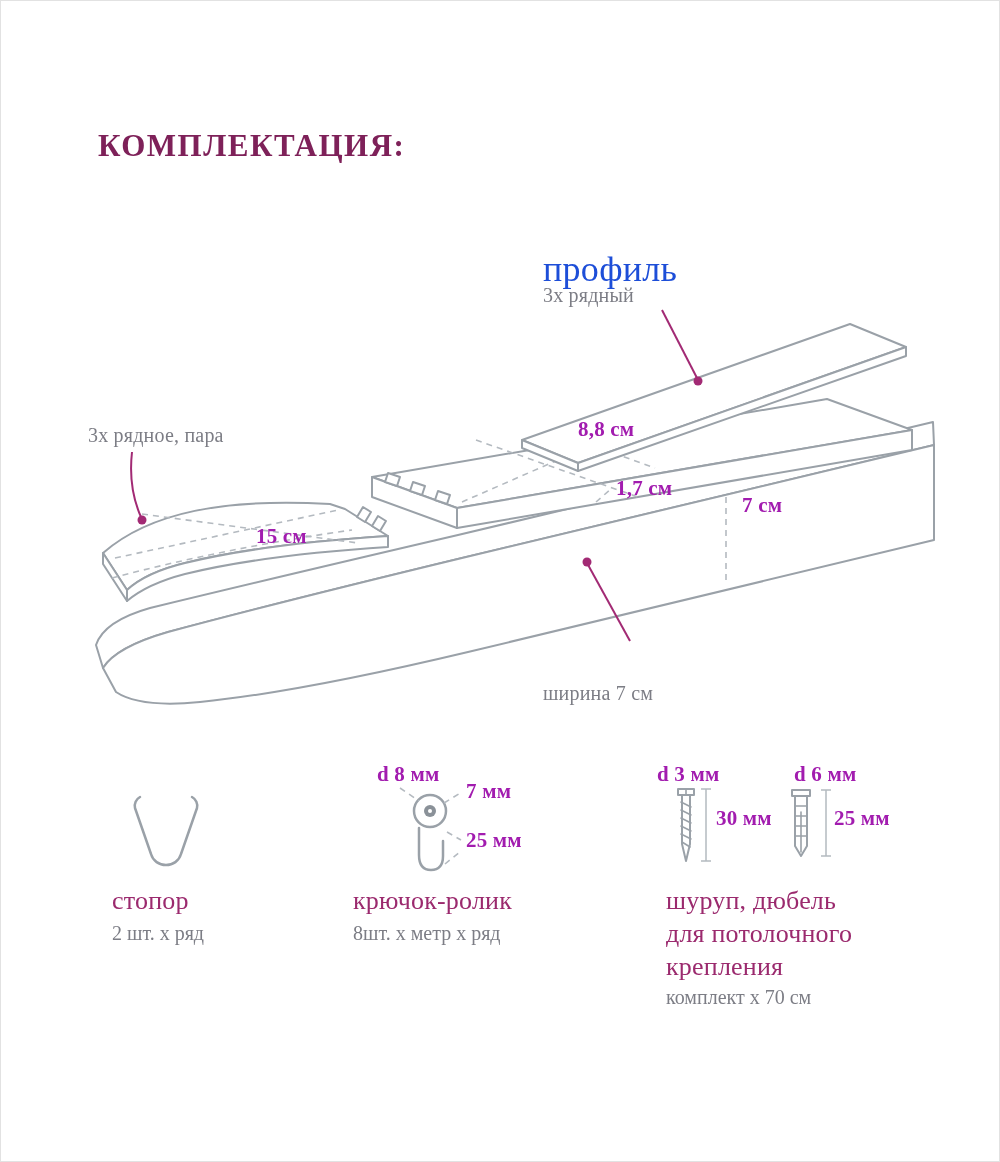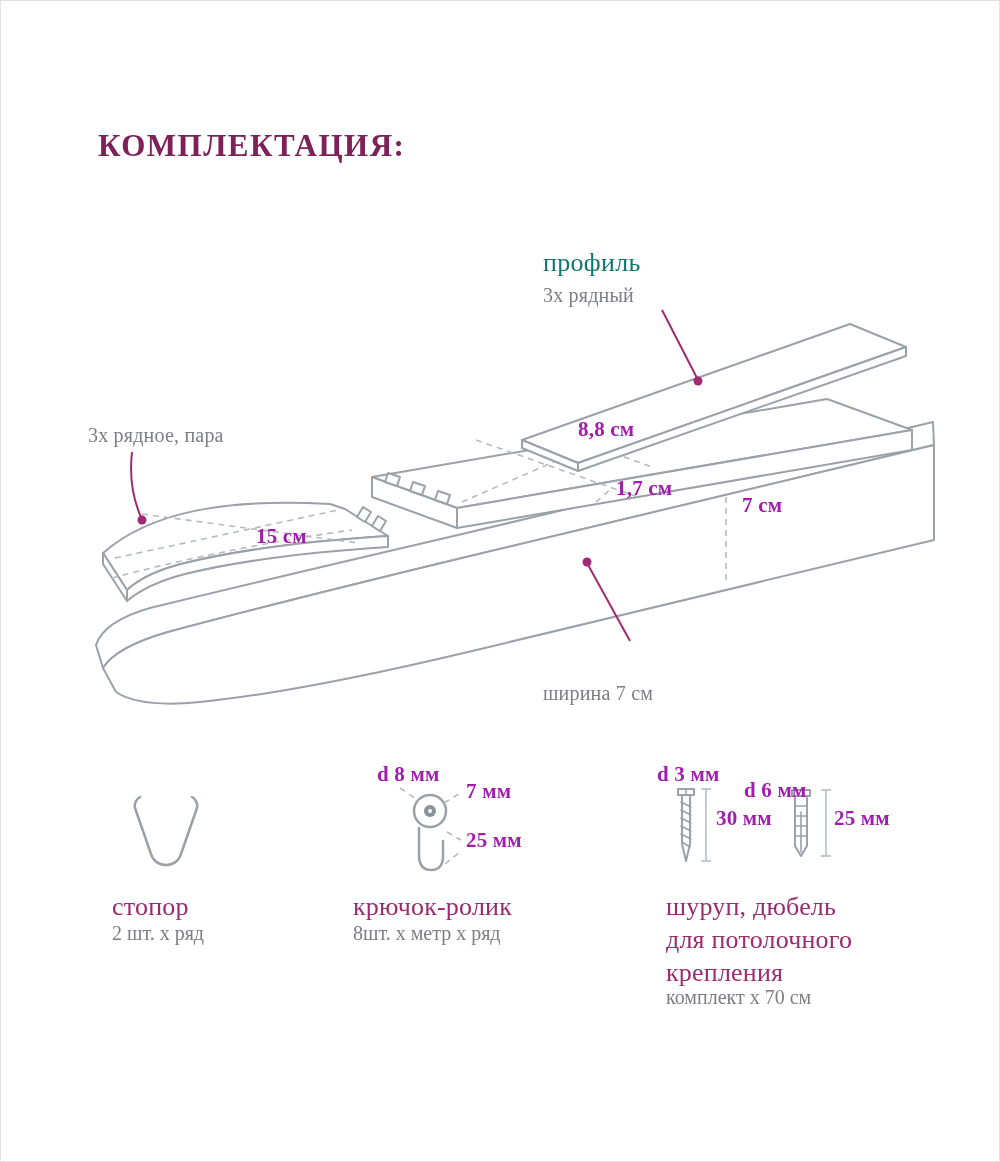--- a/index.html
+++ b/index.html
@@ -5,24 +5,24 @@
   html,body{margin:0;padding:0;background:#f2f2f2;}
   .canvas{
     position:relative;width:1000px;height:1162px;margin:0 auto;
     background:#ffffff;box-shadow:inset 0 0 0 1px #e2e2e2;
     font-family:"Liberation Sans", sans-serif;overflow:hidden;
   }
   .abs{position:absolute;font-family:Liberation Serif, serif;}
   .title{
     font-size:31px;font-weight:bold;letter-spacing:1.5px;color:#7e2159;
   }
-  .part-label{font-size:26px;color:#0f766e;letter-spacing:.3px;}
+  .part-label{font-size:36px;color:#1d4ed8;letter-spacing:.3px;}
   .part-sub{font-size:20px;color:#7c7d85;letter-spacing:.2px;}
   .dim{font-size:21px;font-weight:bold;color:#a21caf;letter-spacing:.2px;}
-  .item-label{font-size:26px;color:#9b2a6e;white-space:pre-line;line-height:33px;letter-spacing:.2px;margin-top:6px;}
+  .item-label{font-size:26px;color:#9b2a6e;white-space:pre-line;line-height:33px;letter-spacing:.2px;}
   .item-qty{font-size:20px;color:#7c7d85;}
   svg{position:absolute;left:0;top:0;}
   .ln{fill:#ffffff;stroke:#9aa1a8;stroke-width:2;stroke-linejoin:round;}
   .ln-n{fill:none;stroke:#9aa1a8;stroke-width:2;stroke-linejoin:round;stroke-linecap:round;}
   .ln-t{fill:none;stroke:#9aa1a8;stroke-width:1.6;stroke-linecap:round;}
   .dash{fill:none;stroke:#b4bac0;stroke-width:1.6;stroke-dasharray:6 5;}
   .lead{fill:none;stroke:#a22a74;stroke-width:2;}
   .dot{fill:#a22a74;stroke:none;}
   .meas{fill:none;stroke:#b4bac0;stroke-width:1.5;}
 </style>
@@ -123,21 +123,21 @@
   <div class="abs dim" style="left:616px;top:476px;">1,7 см</div>
   <div class="abs dim" style="left:742px;top:493px;">7 см</div>
   <div class="abs dim" style="left:256px;top:524px;">15 см</div>
 
   <div class="abs dim" style="left:377px;top:762px;">d 8 мм</div>
   <div class="abs dim" style="left:466px;top:779px;">7 мм</div>
   <div class="abs dim" style="left:466px;top:828px;">25 мм</div>
 
   <div class="abs dim" style="left:657px;top:762px;">d 3 мм</div>
   <div class="abs dim" style="left:716px;top:806px;">30 мм</div>
-  <div class="abs dim" style="left:744px;top:762px;margin-top:16px;">d 6 мм</div>
+  <div class="abs dim" style="left:794px;top:762px;">d 6 мм</div>
   <div class="abs dim" style="left:834px;top:806px;">25 мм</div>
 
   <div class="abs item-label" style="left:112px;top:884px;">стопор</div>
   <div class="abs item-qty" style="left:112px;top:922px;">2 шт. х ряд</div>
 
   <div class="abs item-label" style="left:353px;top:884px;">крючок-ролик</div>
   <div class="abs item-qty" style="left:353px;top:922px;">8шт. х метр х ряд</div>
 
   <div class="abs item-label" style="left:666px;top:884px;">шуруп, дюбель
 для потолочного

